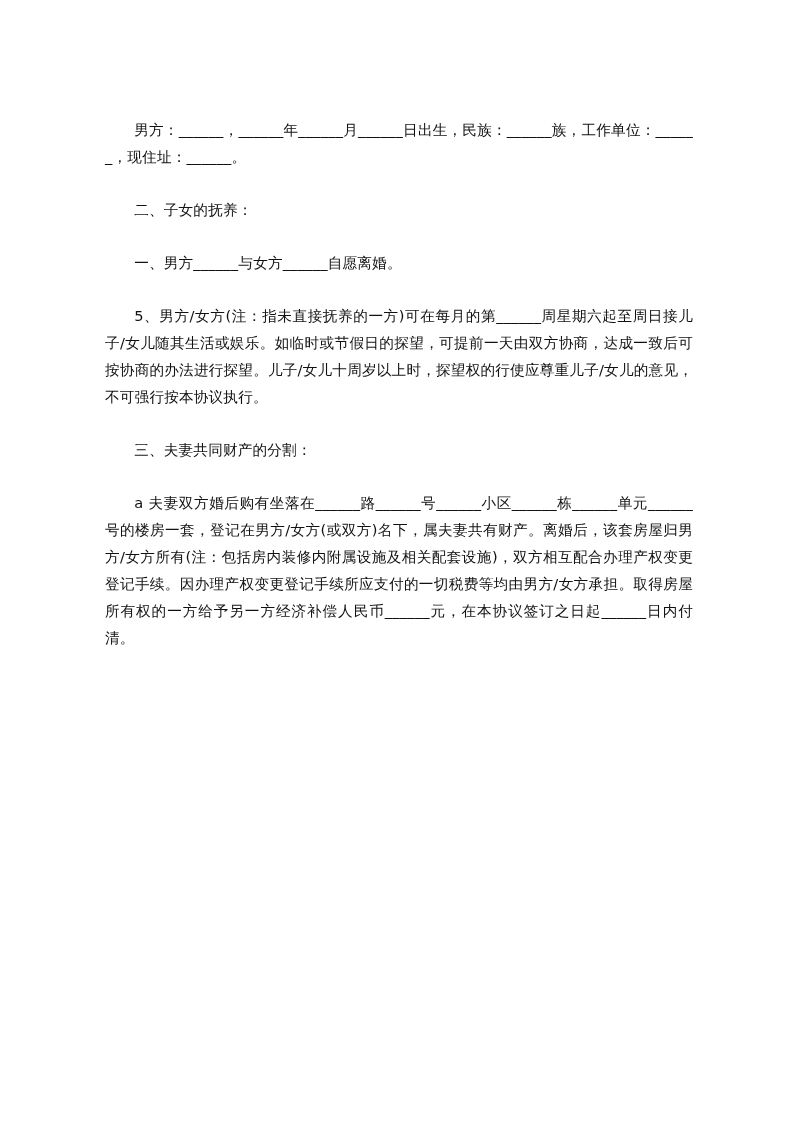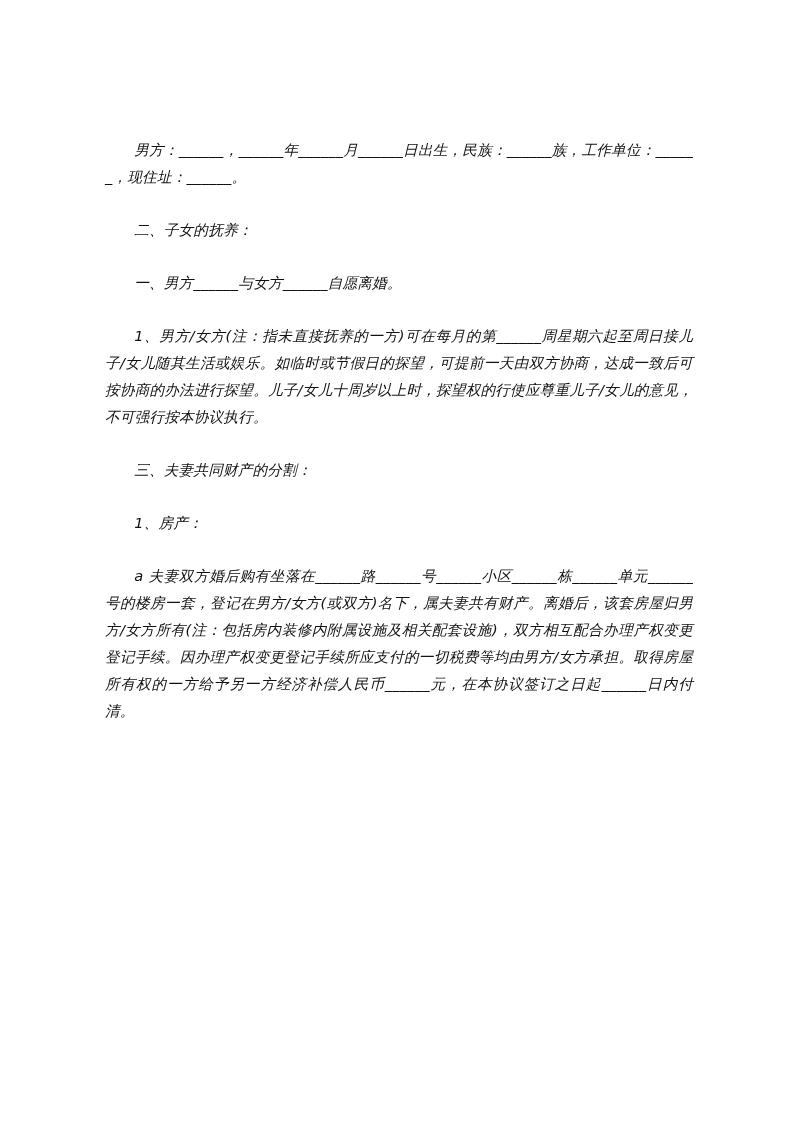--- a/index.html
+++ b/index.html
@@ -11,23 +11,22 @@
       width: 793px;
       height: 1122px;
       position: relative;
       overflow: hidden;
       font-family: "DejaVu Sans", "Liberation Sans", sans-serif;
       color: #111111;
     }
     .page {
       position: absolute;
       left: 105px;
-      top: 136px;
+      top: 116px;
       width: 588px;
-      font-style: italic;
     }
     .para {
       margin: 0 0 26px 0;
       font-size: 14.6px;
       line-height: 27px;
       text-align: justify;
       text-justify: inter-ideograph;
       letter-spacing: 0.2px;
       word-break: break-all;
     }
@@ -38,17 +37,16 @@
       padding-left: 2em;
     }
   </style>
 </head>
 <body>
 
 <div class="page">
   <p class="para indent">男方：______，______年______月______日出生，民族：______族，工作单位：______，现住址：______。</p>
   <p class="para heading">二、子女的抚养：</p>
   <p class="para heading">一、男方______与女方______自愿离婚。</p>
-  <p class="para indent">1、男方/女方(注：指未直接抚养的一方)可在每月的第______周星期六起至周日接儿子/女儿随其生活或娱乐。如临时或节假日的探望，可提前一天由双方协商，达成一致后可按协商的办法进行探望。儿子/女儿十周岁以上时，探望权的行使应尊重儿子/女儿的意见，不可强行按本协议执行。</p>
+  <p class="para indent">5、男方/女方(注：指未直接抚养的一方)可在每月的第______周星期六起至周日接儿子/女儿随其生活或娱乐。如临时或节假日的探望，可提前一天由双方协商，达成一致后可按协商的办法进行探望。儿子/女儿十周岁以上时，探望权的行使应尊重儿子/女儿的意见，不可强行按本协议执行。</p>
   <p class="para heading">三、夫妻共同财产的分割：</p>
-  <p class="para heading">1、房产：</p>
   <p class="para indent">a 夫妻双方婚后购有坐落在______路______号______小区______栋______单元______号的楼房一套，登记在男方/女方(或双方)名下，属夫妻共有财产。离婚后，该套房屋归男方/女方所有(注：包括房内装修内附属设施及相关配套设施)，双方相互配合办理产权变更登记手续。因办理产权变更登记手续所应支付的一切税费等均由男方/女方承担。取得房屋所有权的一方给予另一方经济补偿人民币______元，在本协议签订之日起______日内付清。</p>
 </div>
 
 </body></html>

